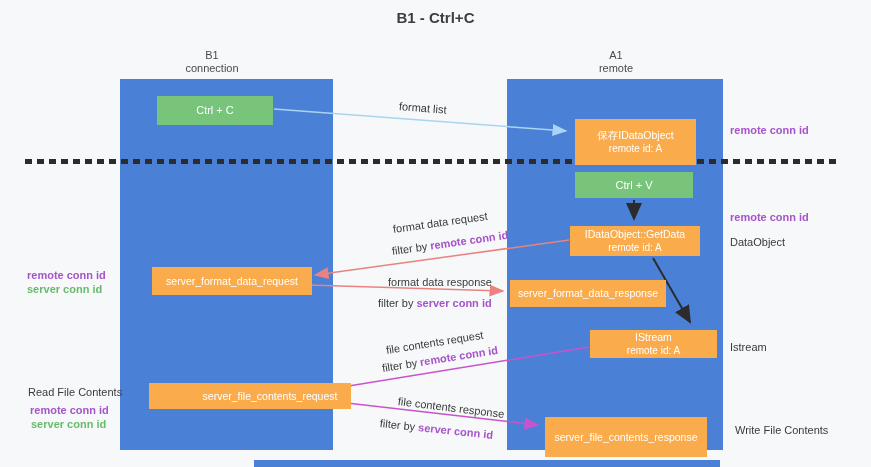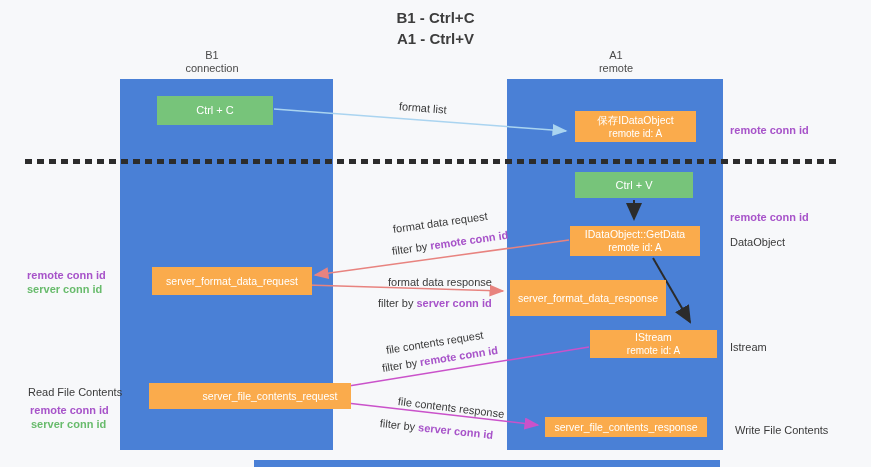--- a/index.html
+++ b/index.html
@@ -33,21 +33,20 @@
   .arrows{position:absolute;left:0;top:0;pointer-events:none;}
   .bottom-strip{position:absolute;left:254px;top:460px;width:466px;height:7px;background:#4a80d6;}
 </style>
 </head>
 <body>
 
 <div class="canvas">
 
   <div class="title">
     <div>B1 - Ctrl+C</div>
-    <div>A1 - Ctrl+V</div>
   </div>
 
   <div class="lane-header hdr-left">
     <div>B1</div>
     <div>connection</div>
   </div>
   <div class="lane-header hdr-right">
     <div>A1</div>
     <div>remote</div>
   </div>
@@ -79,52 +78,52 @@
     <line x1="589" y1="347" x2="318" y2="391" stroke="#ca52ca" stroke-width="1.5" marker-end="url(#m-magenta)"></line>
     <line x1="312" y1="399" x2="538" y2="425" stroke="#ca52ca" stroke-width="1.5" marker-end="url(#m-magenta)"></line>
   </svg>
 
   <div class="dashes"></div>
 
   <div class="box greenbox f11" style="left:157px;top:96px;width:116px;height:29px;">
     <span>Ctrl + C</span>
   </div>
 
-  <div class="box orange" style="left:575px;top:111px;width:121px;height:31px;">
+  <div class="box orange" style="left:575px;top:119px;width:121px;height:46px;">
     <span class="f105">保存IDataObject</span>
     <span class="t2">remote id: A</span>
   </div>
 
   <div class="box greenbox f11" style="left:575px;top:172px;width:118px;height:26px;">
     <span>Ctrl + V</span>
   </div>
 
   <div class="box orange" style="left:570px;top:226px;width:130px;height:30px;">
     <span class="f105">IDataObject::GetData</span>
     <span class="t2">remote id: A</span>
   </div>
 
   <div class="box orange f105" style="left:152px;top:267px;width:160px;height:28px;">
     <span>server_format_data_request</span>
   </div>
 
-  <div class="box orange f105" style="left:510px;top:280px;width:156px;height:36px;">
+  <div class="box orange f105" style="left:510px;top:280px;width:156px;height:27px;">
     <span>server_format_data_response</span>
   </div>
 
   <div class="box orange" style="left:590px;top:330px;width:127px;height:28px;">
     <span class="f105">IStream</span>
     <span class="t2">remote id: A</span>
   </div>
 
   <div class="box orange f105" style="left:149px;top:383px;width:162px;height:26px;padding-left:40px;">
     <span>server_file_contents_request</span>
   </div>
 
-  <div class="box orange f105" style="left:545px;top:417px;width:162px;height:20px;">
+  <div class="box orange f105" style="left:545px;top:417px;width:162px;height:40px;">
     <span>server_file_contents_response</span>
   </div>
 
   <div class="lbl rot-dn4" style="left:399px;top:100px;">format list</div>
 
   <div class="lbl rot-up8" style="left:393px;top:223px;">format data request</div>
   <div class="lbl rot-up8" style="left:392px;top:245px;">
     <span class="pfx">filter by</span><span class="purple">remote conn id</span>
   </div>
 

